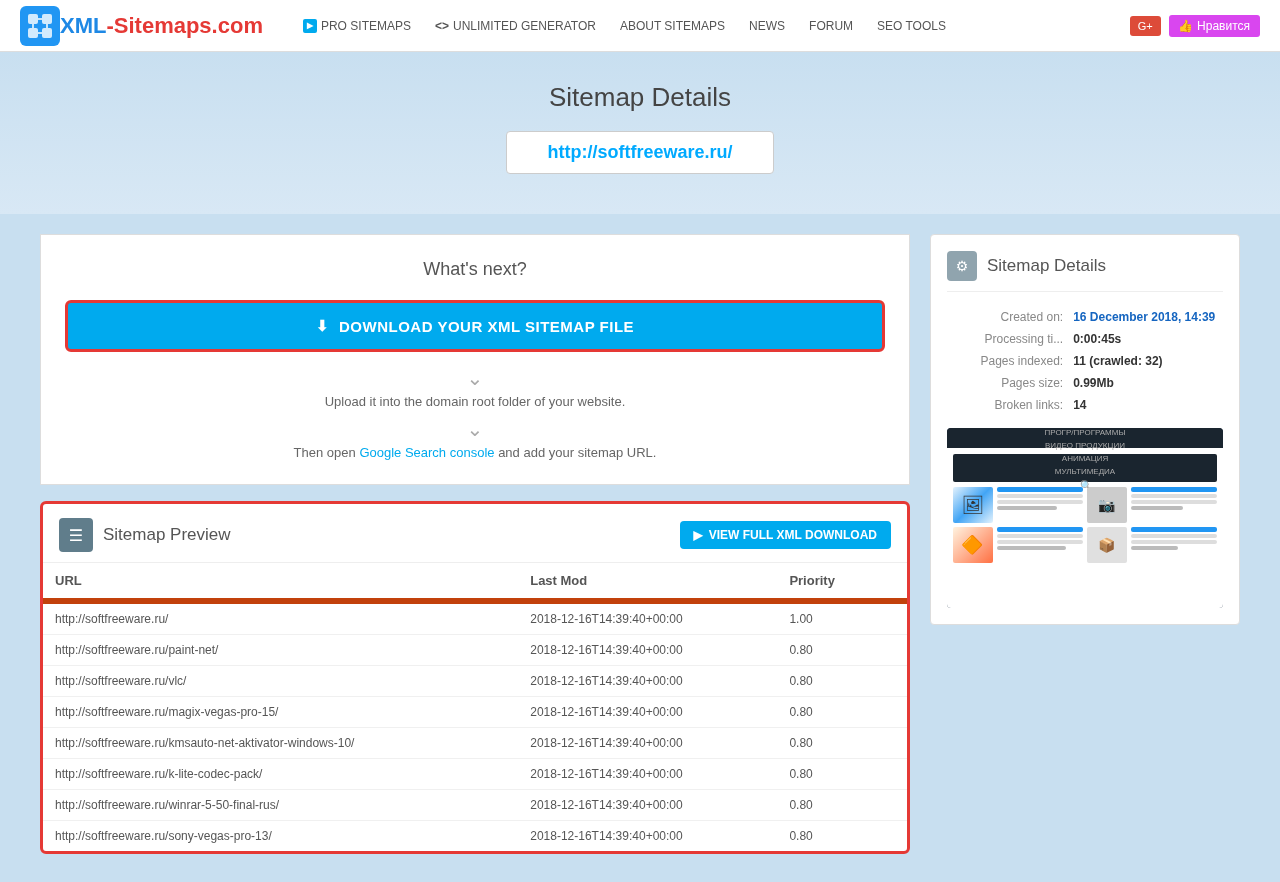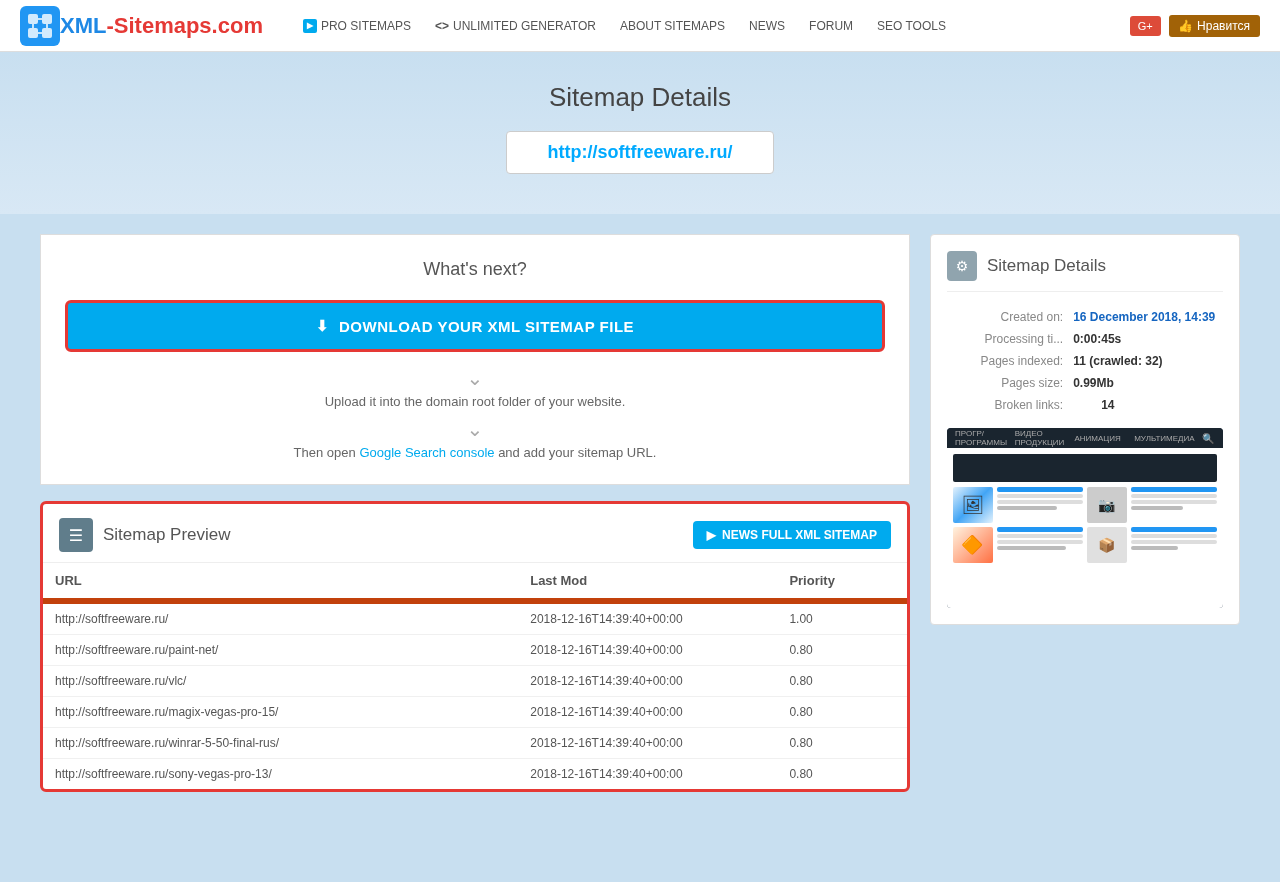--- a/index.html
+++ b/index.html
@@ -70,21 +70,21 @@
       border: none;
       border-radius: 3px;
       padding: 4px 8px;
       font-size: 11px;
       cursor: pointer;
       display: flex;
       align-items: center;
       gap: 4px;
     }
     .like-btn {
-      background: #a16207;
+      background: #d946ef;
       color: white;
       border: none;
       border-radius: 3px;
       padding: 4px 10px;
       font-size: 12px;
       cursor: pointer;
     }
 
     
     .hero {
@@ -321,20 +321,21 @@
       overflow: hidden;
       margin-top: 2px;
     }
     .thumb-topbar {
       background: #1a252f;
       height: 20px;
       display: flex;
       align-items: center;
       gap: 4px;
       padding: 0 8px;
+      flex-direction: column;
     }
     .thumb-topbar-text {
       font-size: 8px;
       color: #aaa;
       flex: 1;
     }
     .thumb-content {
       background: #fff;
       padding: 6px;
       min-height: 160px;
@@ -468,21 +469,21 @@
     </div>
 
     <div class="preview-card">
       <div class="preview-header">
         <div class="preview-title-area">
           <div class="preview-icon">☰</div>
           <span class="preview-title">Sitemap Preview</span>
         </div>
         <button class="view-full-btn">
           <span>▶</span>
-          <span>NEWS FULL XML SITEMAP</span>
+          <span>VIEW FULL XML DOWNLOAD</span>
         </button>
       </div>
       <table class="preview-table">
         <thead>
           <tr>
             <th class="col-url">URL</th>
             <th class="col-lastmod">Last Mod</th>
             <th class="col-priority">Priority</th>
           </tr>
         </thead>
@@ -497,20 +498,30 @@
       <td>2018-12-16T14:39:40+00:00</td>
       <td class="col-priority">0.80</td>
     </tr>
             <tr>
       <td>http://softfreeware.ru/vlc/</td>
       <td>2018-12-16T14:39:40+00:00</td>
       <td class="col-priority">0.80</td>
     </tr>
             <tr>
       <td>http://softfreeware.ru/magix-vegas-pro-15/</td>
+      <td>2018-12-16T14:39:40+00:00</td>
+      <td class="col-priority">0.80</td>
+    </tr>
+            <tr>
+      <td>http://softfreeware.ru/kmsauto-net-aktivator-windows-10/</td>
+      <td>2018-12-16T14:39:40+00:00</td>
+      <td class="col-priority">0.80</td>
+    </tr>
+            <tr>
+      <td>http://softfreeware.ru/k-lite-codec-pack/</td>
       <td>2018-12-16T14:39:40+00:00</td>
       <td class="col-priority">0.80</td>
     </tr>
             <tr>
       <td>http://softfreeware.ru/winrar-5-50-final-rus/</td>
       <td>2018-12-16T14:39:40+00:00</td>
       <td class="col-priority">0.80</td>
     </tr>
             <tr>
       <td>http://softfreeware.ru/sony-vegas-pro-13/</td>
@@ -552,21 +563,21 @@
         </tr>
         <tr>
           <td>Pages size:</td>
           <td>
             <span style="font-weight:bold;">0.99Mb</span>
           </td>
         </tr>
         <tr>
           <td>Broken links:</td>
           <td>
-            <span style="font-weight:bold;margin-left:28px;">14</span>
+            <span style="font-weight:bold;">14</span>
           </td>
         </tr>
       </tbody>
         </table>
 
       <div class="site-thumbnail" style="margin-top:12px;">
         <div class="thumb-topbar">
           <span class="thumb-topbar-text">ПРОГР/ПРОГРАММЫ</span>
           <span class="thumb-topbar-text">ВИДЕО ПРОДУКЦИИ</span>
           <span class="thumb-topbar-text">АНИМАЦИЯ</span>

